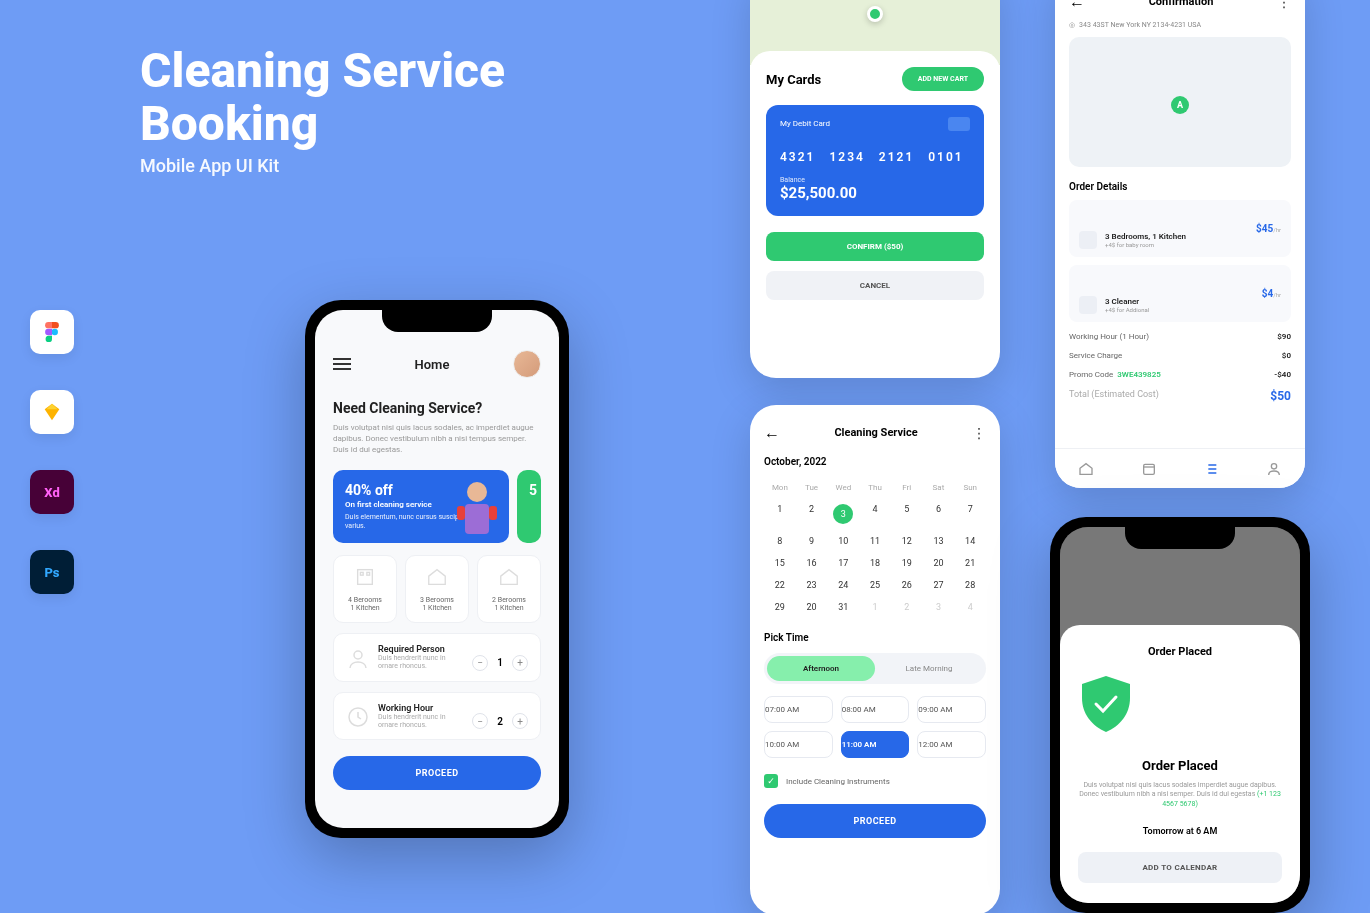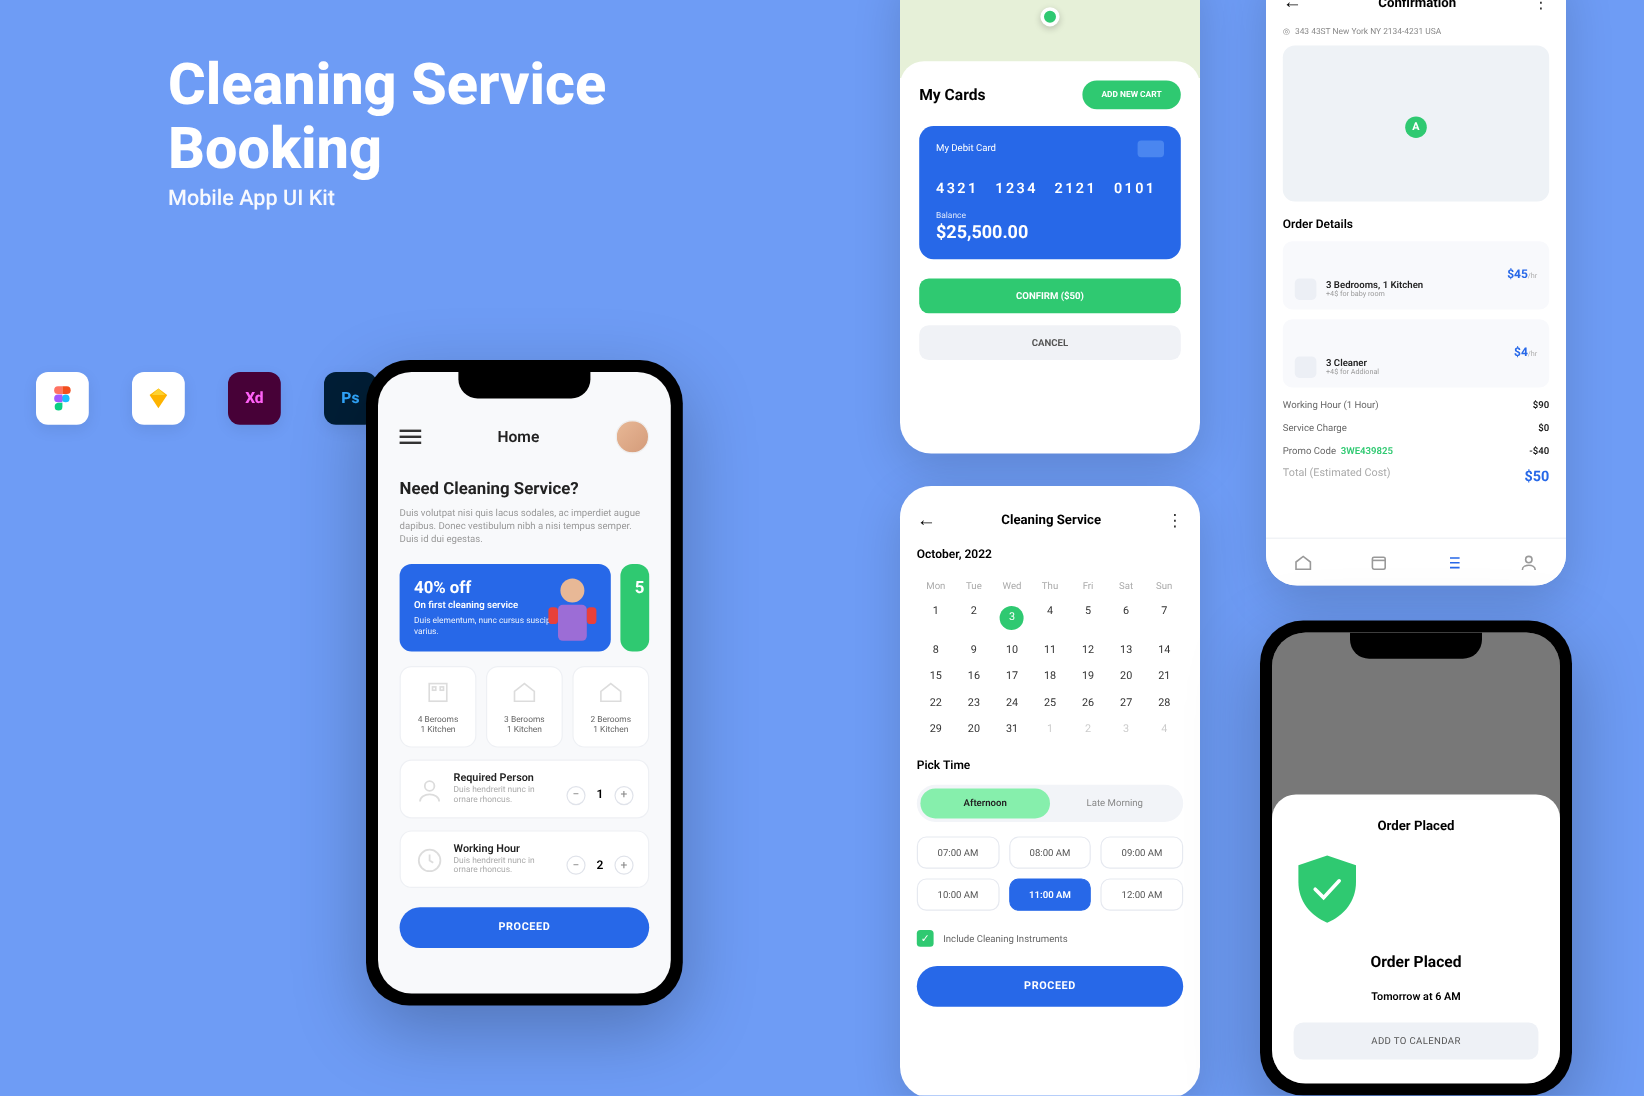--- a/index.html
+++ b/index.html
@@ -1,20 +1,20 @@
 <!DOCTYPE html>
 <html><head>
 <meta charset="utf-8">
 <style>
 * { margin: 0; padding: 0; box-sizing: border-box; font-family: -apple-system, BlinkMacSystemFont, 'Segoe UI', Roboto, sans-serif; }
 body { width: 1370px; height: 913px; background: #6e9cf5; position: relative; overflow: hidden; }
 .hero { position: absolute; left: 140px; top: 45px; color: #fff; }
 .hero h1 { font-size: 48px; font-weight: 800; line-height: 1.1; }
 .hero p { font-size: 18px; font-weight: 500; margin-top: 4px; opacity: .95; }
-.tool-icons { position: absolute; left: 30px; top: 310px; display: flex; gap: 36px; }
+.tool-icons { position: absolute; left: 30px; top: 310px; display: flex; flex-direction: column; gap: 36px; }
 .tool-icons .ti { width: 44px; height: 44px; border-radius: 10px; background: #fff; display: flex; align-items: center; justify-content: center; box-shadow: 0 4px 12px rgba(0,0,0,.08); }
 .ti svg { width: 22px; height: 22px; }
 
 .phone { position: absolute; border-radius: 36px; background: #000; padding: 10px; box-shadow: 0 20px 60px rgba(0,0,0,.25); }
 .phone-screen { border-radius: 28px; background: #f8f9fb; width: 100%; height: 100%; overflow: hidden; position: relative; }
 .notch { position: absolute; top: 0; left: 50%; transform: translateX(-50%); width: 110px; height: 22px; background: #000; border-radius: 0 0 16px 16px; z-index: 5; }
 
 
 .sheet { position: absolute; background: #fff; border-radius: 26px; box-shadow: 0 12px 40px rgba(0,0,0,.15); overflow: hidden; }
 
@@ -79,21 +79,21 @@
 .cal-row { display:flex; }
 .cal-cell { flex:1; text-align:center; font-size:9px; padding:6px 0; color:#333; }
 .cal-dn { color:#aaa; font-size:8px; }
 .cal-cell.sel span { background:#2fc971; color:#fff; border-radius:50%; display:inline-block; width:20px; height:20px; line-height:20px; }
 .cal-cell.muted { color:#ccc; }
 .pick-t { font-size:10px; font-weight:600; margin-top:14px; }
 .seg { display:flex; background:#f2f4f8; border-radius:18px; padding:3px; margin-top:10px; }
 .seg-btn { flex:1; text-align:center; font-size:8px; padding:8px; border-radius:16px; color:#888; }
 .seg-btn.active { background:#86efac; color:#222; font-weight:600; }
 .time-grid { display:grid; grid-template-columns:repeat(3,1fr); gap:8px; margin-top:12px; }
-.time-pill { border:1px solid #e6e9f0; border-radius:8px; text-align:center; font-size:8px; padding:8px 0; color:#555; }
+.time-pill { border:1px solid #e6e9f0; border-radius:8px; text-align:left; font-size:8px; padding:8px 0; color:#555; }
 .time-pill.sel { background:#2768e8; color:#fff; border-color:#2768e8; font-weight:600; }
 .chk-row { display:flex; align-items:center; gap:8px; margin-top:16px; font-size:8px; color:#666; }
 .chk { width:14px; height:14px; border-radius:3px; background:#2fc971; display:flex; align-items:center; justify-content:center; color:#fff; font-size:9px; }
 .proceed2 { background:#2768e8; color:#fff; font-size:9px; font-weight:700; text-align:center; padding:12px; border-radius:22px; margin-top:16px; letter-spacing:.5px; }
 
 
 #sh4 { left: 1055px; top: -30px; width: 250px; height: 518px; }
 .sh4-body { padding: 14px; }
 .sh4-hdr { display:flex; align-items:center; justify-content:space-between; margin-top:8px; }
 .sh4-title { font-size:11px; font-weight:700; }
@@ -122,21 +122,21 @@
 #ph5 { left: 1050px; top: 517px; width: 260px; height: 396px; }
 #ph5 .phone-screen { background:#b8b8b8; }
 .ovl { position:absolute; inset:0; background:rgba(0,0,0,.35); }
 .modal { position:absolute; left:0; right:0; bottom:0; background:#fff; border-radius:20px 20px 0 0; padding:20px 18px; }
 .modal h3 { text-align:center; font-size:11px; font-weight:700; }
 .shield { width:56px; height:60px; margin:16px auto; }
 .modal h4 { text-align:center; font-size:13px; font-weight:700; margin-top:4px; }
 .modal .md { font-size:7px; color:#999; text-align:center; margin-top:8px; line-height:1.4; }
 .modal .md .ph { color:#2fc971; }
 .modal .mt { text-align:center; font-size:9px; font-weight:600; margin-top:16px; }
-.add-cal { background:#eef1f6; font-size:8px; font-weight:400; color:#555; text-align:center; padding:11px; border-radius:8px; margin-top:16px; letter-spacing:.3px; }
+.add-cal { background:#eef1f6; font-size:8px; font-weight:700; color:#555; text-align:center; padding:11px; border-radius:8px; margin-top:16px; letter-spacing:.3px; }
 </style>
 </head>
 <body>
 
 <div class="hero">
   <h1><span>Cleaning Service</span><br><span>Booking</span></h1>
   <p>Mobile App UI Kit</p>
 </div>
 
 <div class="tool-icons">
@@ -433,17 +433,18 @@
   <div class="phone-screen">
     <div class="notch"></div>
     <div class="ovl"></div>
     <div class="modal">
       <h3>Order Placed</h3>
       <svg class="shield" viewBox="0 0 56 60">
           <path d="M28 2l24 8v14c0 16-10 28-24 34C14 52 4 40 4 24V10z" fill="#2fc971"></path>
           <path d="M18 30l7 7 13-14" stroke="#fff" stroke-width="3" fill="none" stroke-linecap="round"></path>
         </svg>
       <h4>Order Placed</h4>
+      <p class="md"><span>Duis volutpat nisi quis lacus sodales imperdiet augue dapibus. Donec vestibulum nibh a nisi semper. Duis id dui egestas </span><span class="ph">(+1 123 4567 5678)</span></p>
       <div class="mt">Tomorrow at 6 AM</div>
       <div class="add-cal">ADD TO CALENDAR</div>
     </div>
   </div>
 </div>
 
 </body></html>

